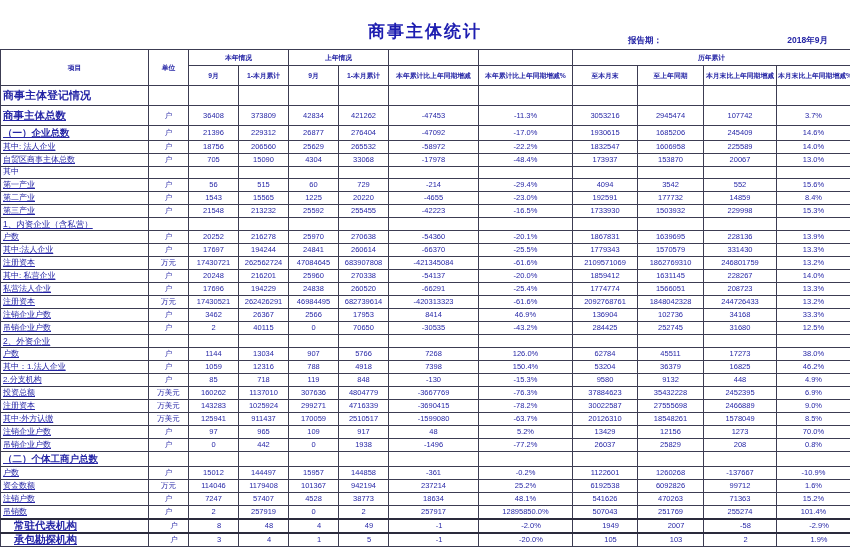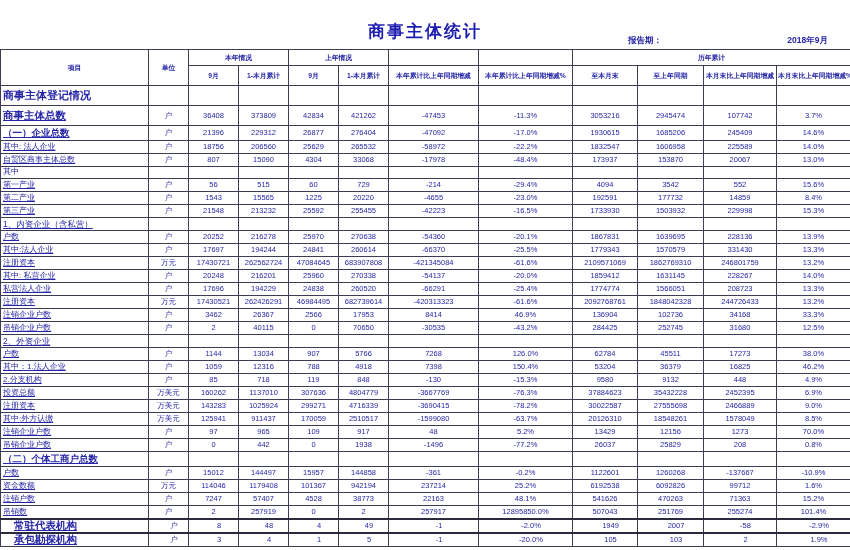--- a/index.html
+++ b/index.html
@@ -156,21 +156,21 @@
           <td class="neg">-58972</td>
           <td class="neg">-22.2%</td>
           <td>1832547</td>
           <td>1606958</td>
           <td>225589</td>
           <td>14.0%</td>
         </tr>
         <tr class="r-item">
           <td class="label ind-0"><span class="lbl u">自贸区商事主体总数</span></td>
           <td class="unit">户</td>
-          <td>807</td>
+          <td>705</td>
           <td>15090</td>
           <td>4304</td>
           <td>33068</td>
           <td class="neg">-17978</td>
           <td class="neg">-48.4%</td>
           <td>173937</td>
           <td>153870</td>
           <td>20067</td>
           <td>13.0%</td>
         </tr>
@@ -524,21 +524,21 @@
           <td>99712</td>
           <td>1.6%</td>
         </tr>
         <tr class="r-item">
           <td class="label ind-2"><span class="lbl u">注销户数</span></td>
           <td class="unit">户</td>
           <td>7247</td>
           <td>57407</td>
           <td>4528</td>
           <td>38773</td>
-          <td>22163</td>
+          <td>18634</td>
           <td>48.1%</td>
           <td>541626</td>
           <td>470263</td>
           <td>71363</td>
           <td>15.2%</td>
         </tr>
         <tr class="r-item">
           <td class="label ind-2"><span class="lbl u">吊销数</span></td>
           <td class="unit">户</td>
           <td>2</td>

